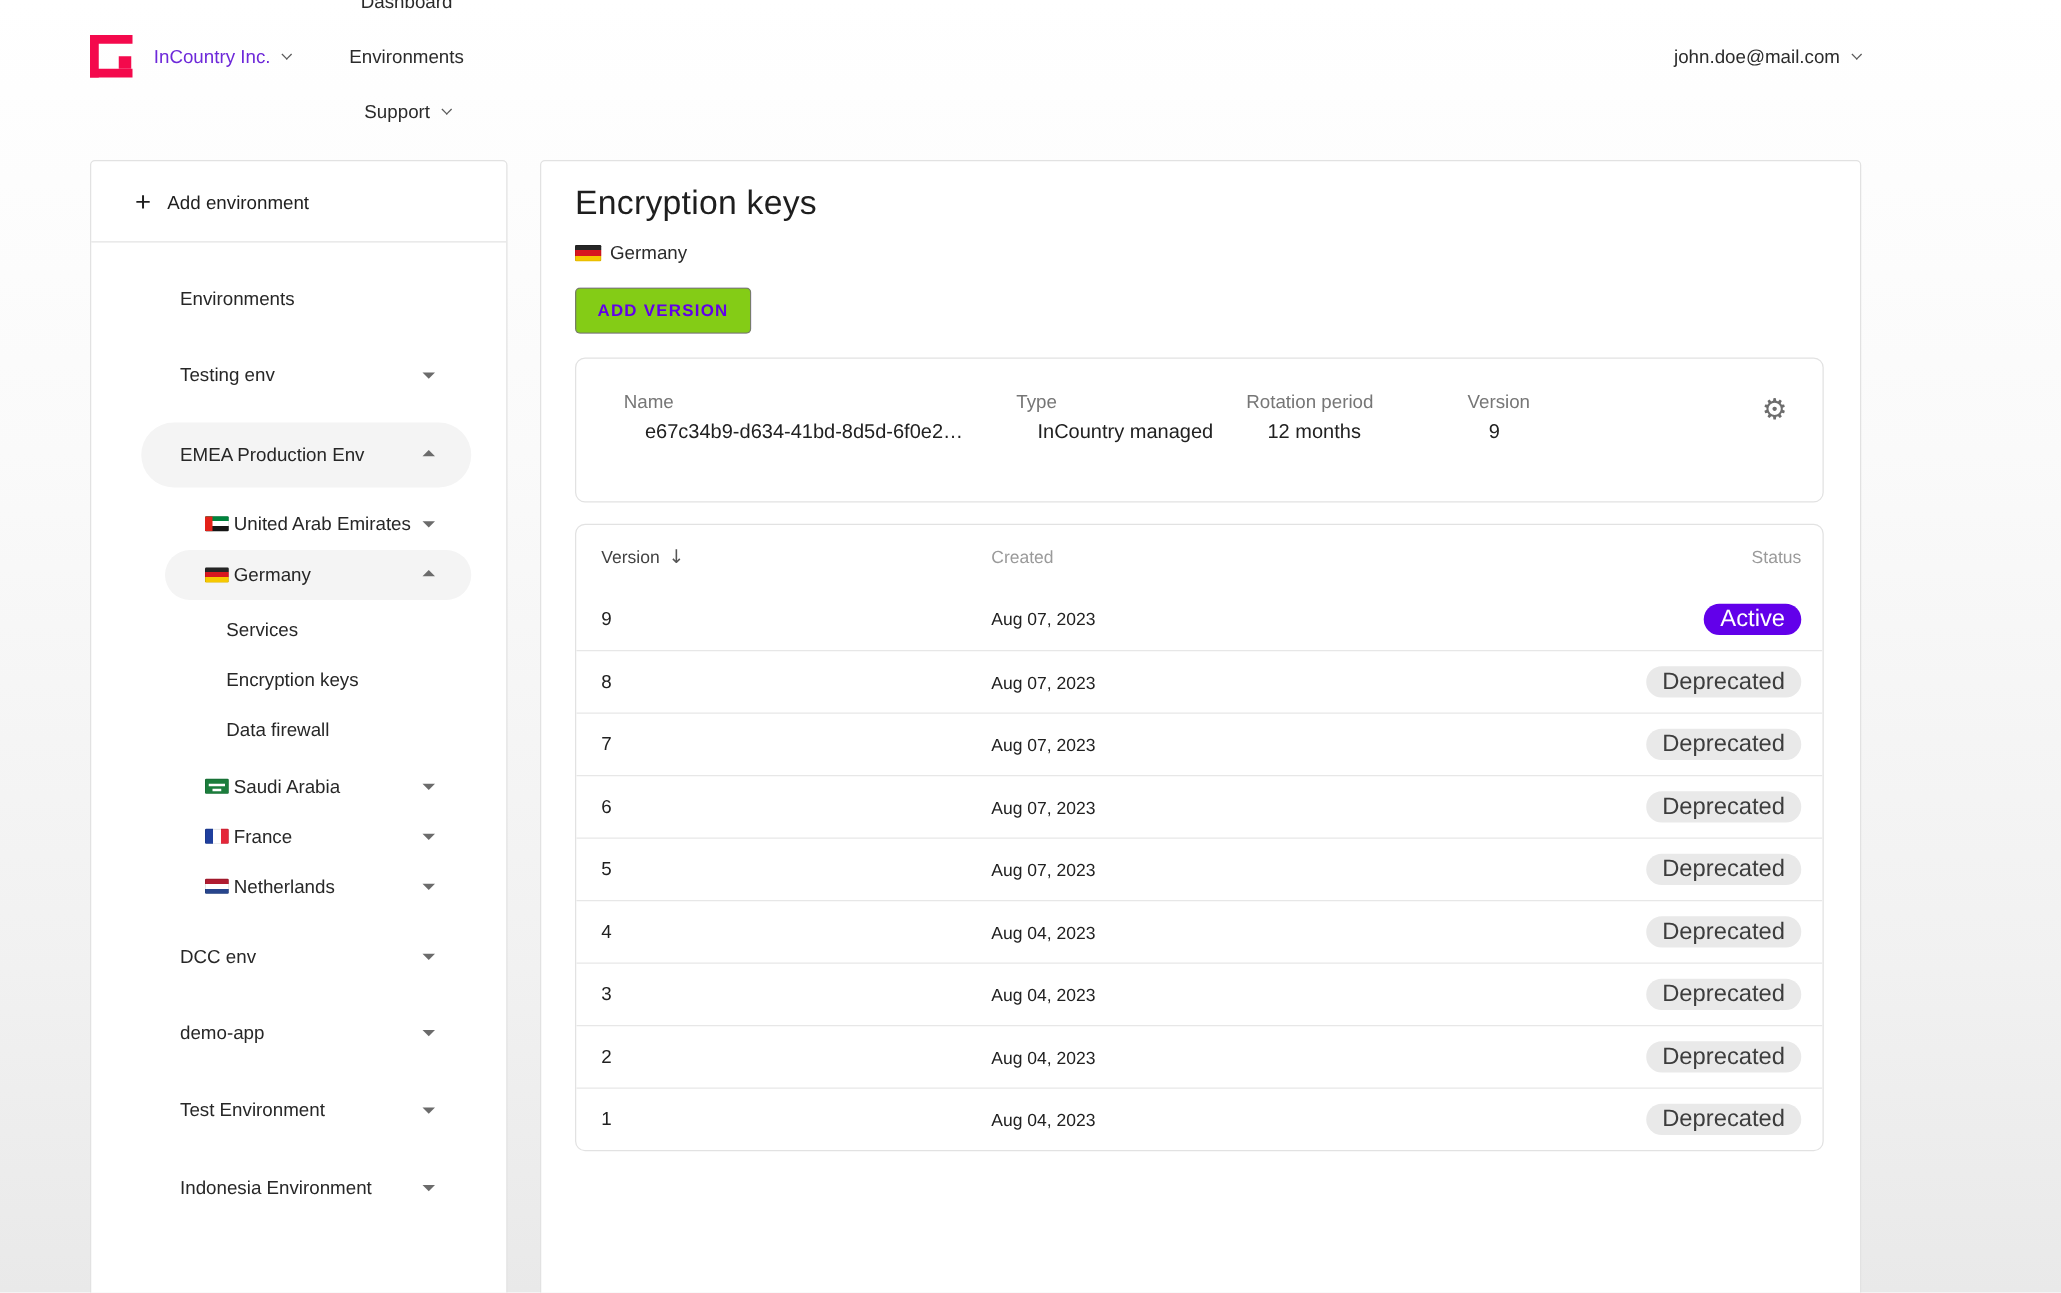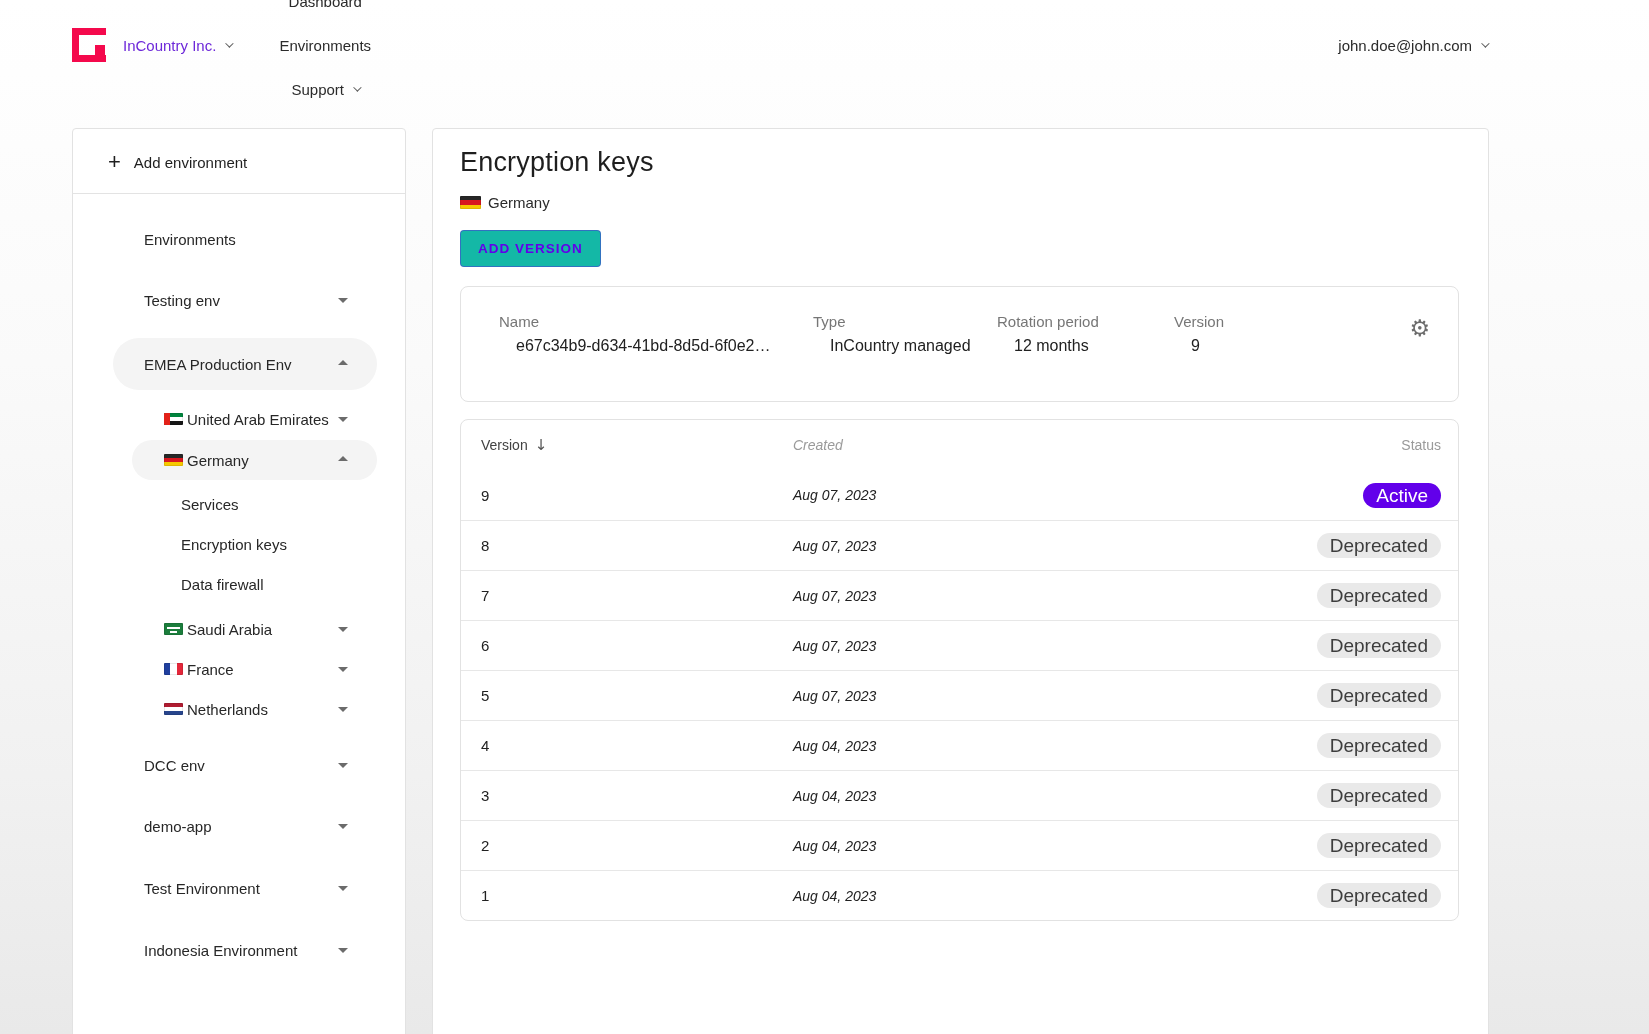--- a/index.html
+++ b/index.html
@@ -58,38 +58,38 @@
   .flag-sa::before { content:""; position:absolute; left:3px; right:3px; top:4px; height:2px; background:#fff; }
   .flag-sa::after { content:""; position:absolute; left:6px; top:8px; width:7px; height:1.5px; background:#fff; }
   .flag-fr { background:linear-gradient(90deg,#1f3f9e 0 33%,#ffffff 33% 66%,#e4273a 66% 100%); }
   .flag-nl { background:linear-gradient(180deg,#b01c31 0 33%,#ffffff 33% 66%,#27458c 66% 100%); }
 
   
   .main-card { position:absolute; left:432px; top:128px; width:1057px; height:940px;
     background:#fff; border:1px solid #e2e2e2; border-radius:4px; padding:0 29px 0 27px; }
   .page-title { margin-top:18px; font-size:27px; font-weight:500; color:#1e1e1e; letter-spacing:0.2px; }
   .country-row { margin-top:16px; display:flex; align-items:center; font-size:15px; color:#2b2b2b; }
-  .add-version { margin-top:19px; height:37px; padding:0 17px; background:#14b8a6;
+  .add-version { margin-top:19px; height:37px; padding:0 17px; background:#84cc16;
     border:1px solid rgba(98,0,234,0.38); border-radius:4px; color:#6200ea;
     font-size:13.5px; font-weight:600; letter-spacing:1px; cursor:pointer;
     font-family:"Liberation Sans","DejaVu Sans",sans-serif; }
 
   .info-panel { margin-top:19px; height:116px; border:1px solid #e2e2e2; border-radius:8px; position:relative; }
   .info-col { position:absolute; top:26px; white-space:nowrap; }
   .ic-name{left:38px} .ic-type{left:352px} .ic-rot{left:536px} .ic-ver{left:713px}
   .info-label { font-size:15px; color:#767676; }
   .info-value { margin-top:7px; font-size:16px; color:#212121;margin-left:17px; }
   .gear { position:absolute; right:28px; top:30px; font-size:23px; line-height:1; color:#6d6d6d;
     cursor:pointer; font-family:"DejaVu Sans",sans-serif; }
 
   .table-panel { margin-top:17px; border:1px solid #e2e2e2; border-radius:8px; overflow:hidden; background:#fff; }
   .thead { height:50px; display:flex; align-items:center; font-size:14px; color:#9a9a9a; }
   .trow { height:50px; display:flex; align-items:center; border-top:1px solid #e7e7e7; }
   .td-version { width:332px; padding-left:20px; font-size:15px; color:#212121; display:flex; align-items:center; }
-  .td-created { flex:1; font-size:14px; color:#212121;font-style:italic; }
+  .td-created { flex:1; font-size:14px; color:#212121; }
   .td-status { width:230px; padding-right:17px; display:flex; justify-content:flex-end; align-items:center; }
   .thead .td-version { color:#424242; font-size:14px; }
   .thead .td-created, .thead .td-status { color:#9a9a9a; }
   .sort { margin-left:7px; font-size:15px; color:#555; font-family:"DejaVu Sans",sans-serif; }
   .pill { display:inline-block; height:25px; line-height:25px; padding:0 13px; border-radius:14px; font-size:19px; white-space:nowrap; }
   .pill-active { background:#6200ea; color:#ffffff; font-weight:500; }
   .pill-dep { background:#e9e9e9; color:#3d3d3d; }
 </style>
 </head>
 <body>
@@ -105,21 +105,21 @@
   </div>
   <nav class="nav-links">
     <a class="nav-link">Dashboard</a>
     <a class="nav-link">Environments</a>
     <a class="nav-link">
       <span>Support</span>
       <span class="chev"></span>
     </a>
   </nav>
   <div class="nav-user">
-    <span>john.doe@john.com</span>
+    <span>john.doe@mail.com</span>
     <span class="chev"></span>
   </div>
 </header>
 
 <aside class="sidebar">
   <div class="add-env">
     <span class="plus">+</span>
     <span>Add environment</span>
   </div>
   <div class="divider"></div>

